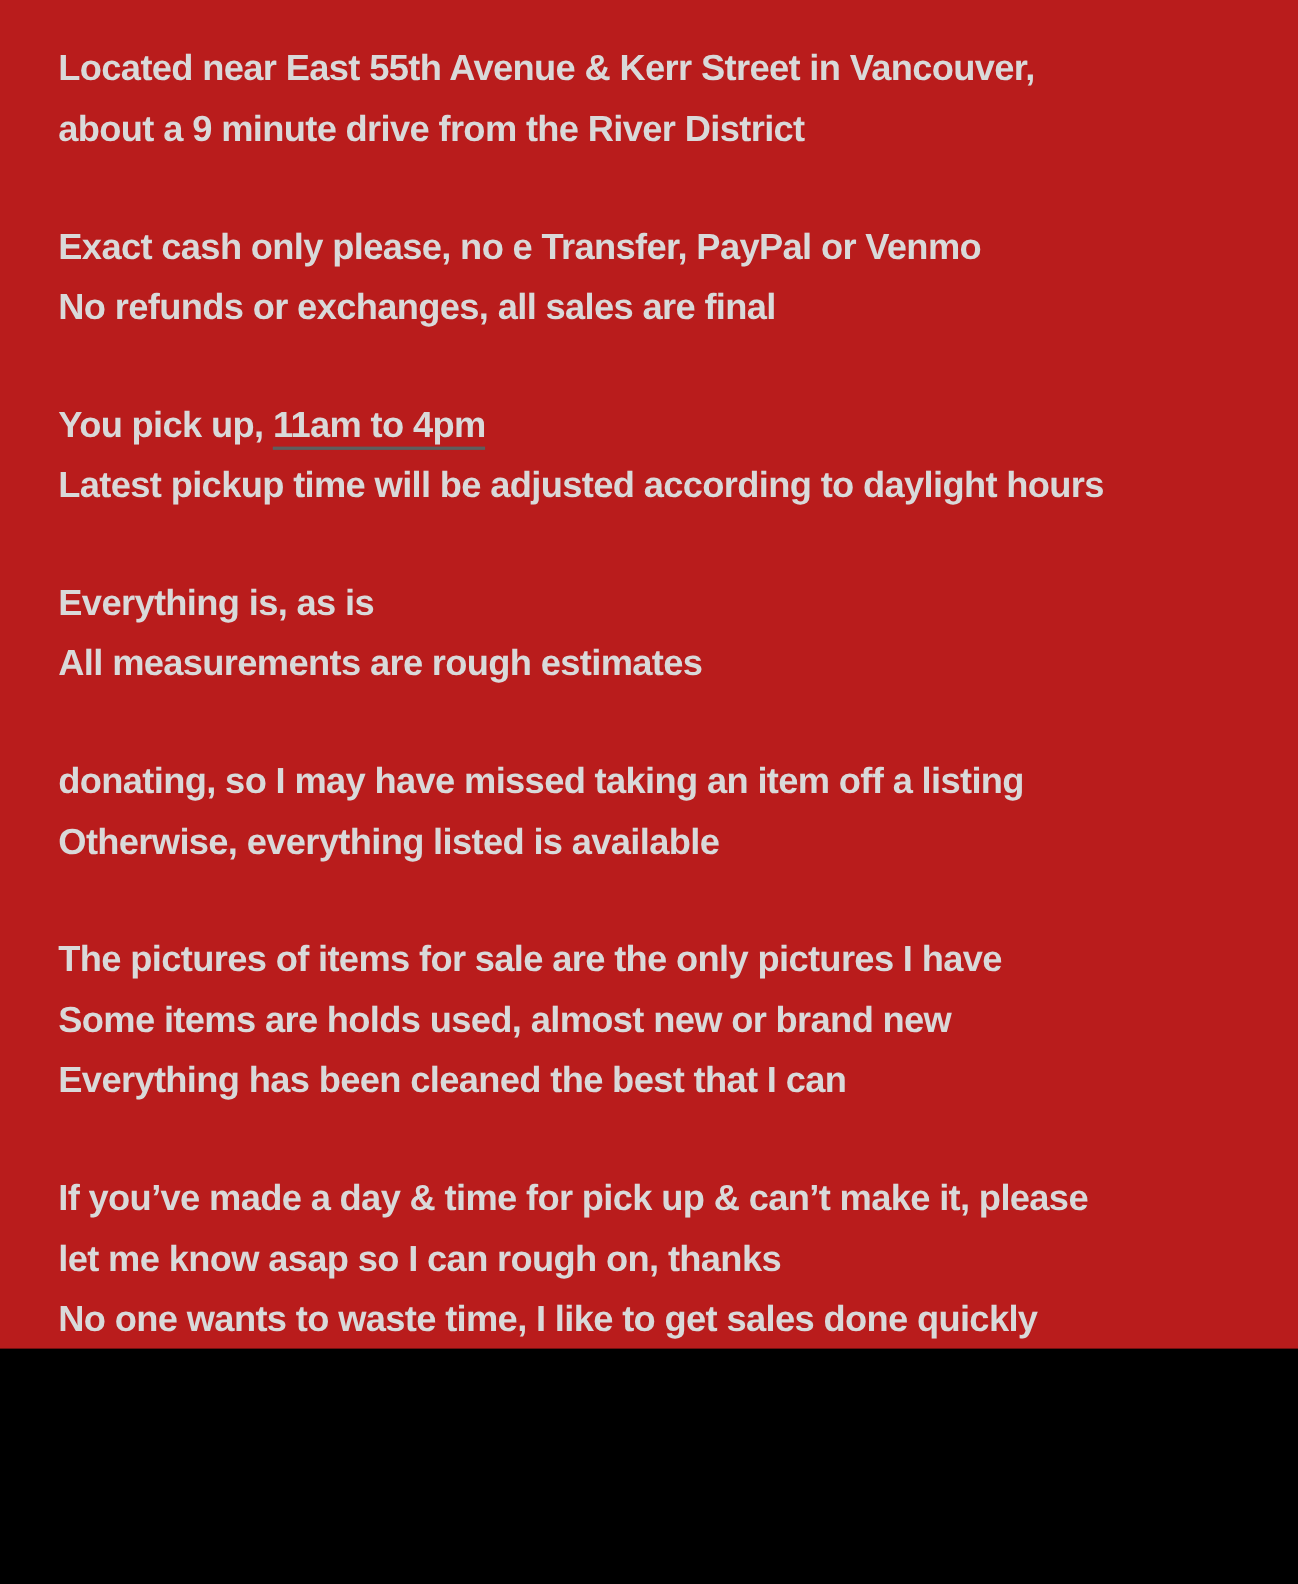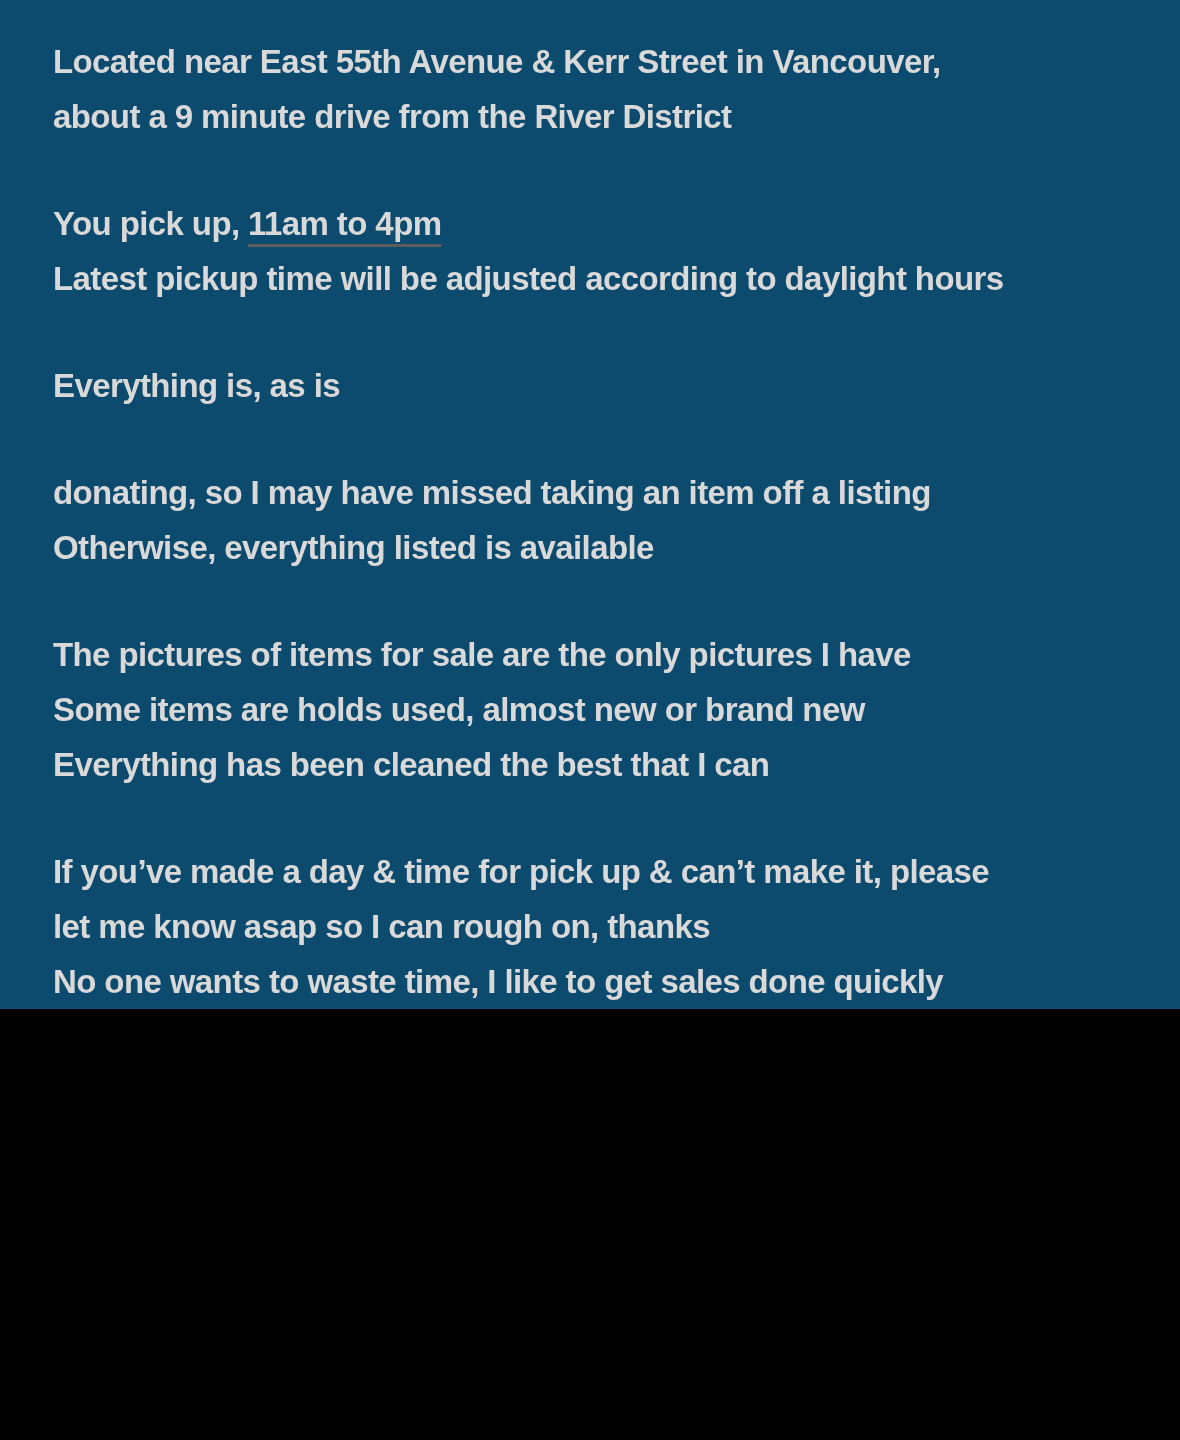--- a/index.html
+++ b/index.html
@@ -33,31 +33,36 @@
   }
   .underlined {
     border-bottom: 3px solid #5e5e5e;
     padding-bottom: 2px;
     margin-top: 23px;
   }
 </style>
 </head>
 <body>
 
-<main class="description" id="description-root" style="background: #0c4a6e; color: rgb(217, 217, 217);">
+<main class="description" id="description-root" style="background: #b91c1c; color: rgb(217, 217, 217);">
     <div class="para">
       <p class="line"><span>Located near East 55th Avenue &amp; Kerr Street in Vancouver,</span></p>
       <p class="line"><span>about a 9 minute drive from the River District</span></p>
+    </div>
+    <div class="para">
+      <p class="line"><span>Exact cash only please, no e Transfer, PayPal or Venmo</span></p>
+      <p class="line"><span>No refunds or exchanges, all sales are final</span></p>
     </div>
     <div class="para">
       <p class="line"><span>You pick up, </span><span class="underlined" style="border-bottom-color: rgb(94, 94, 94);">11am to 4pm</span></p>
       <p class="line"><span>Latest pickup time will be adjusted according to daylight hours</span></p>
     </div>
     <div class="para">
       <p class="line"><span>Everything is, as is</span></p>
+      <p class="line"><span>All measurements are rough estimates</span></p>
     </div>
     <div class="para">
       <p class="line"><span>donating, so I may have missed taking an item off a listing</span></p>
       <p class="line"><span>Otherwise, everything listed is available</span></p>
     </div>
     <div class="para">
       <p class="line"><span>The pictures of items for sale are the only pictures I have</span></p>
       <p class="line"><span>Some items are holds used, almost new or brand new</span></p>
       <p class="line"><span>Everything has been cleaned the best that I can</span></p>
     </div>

